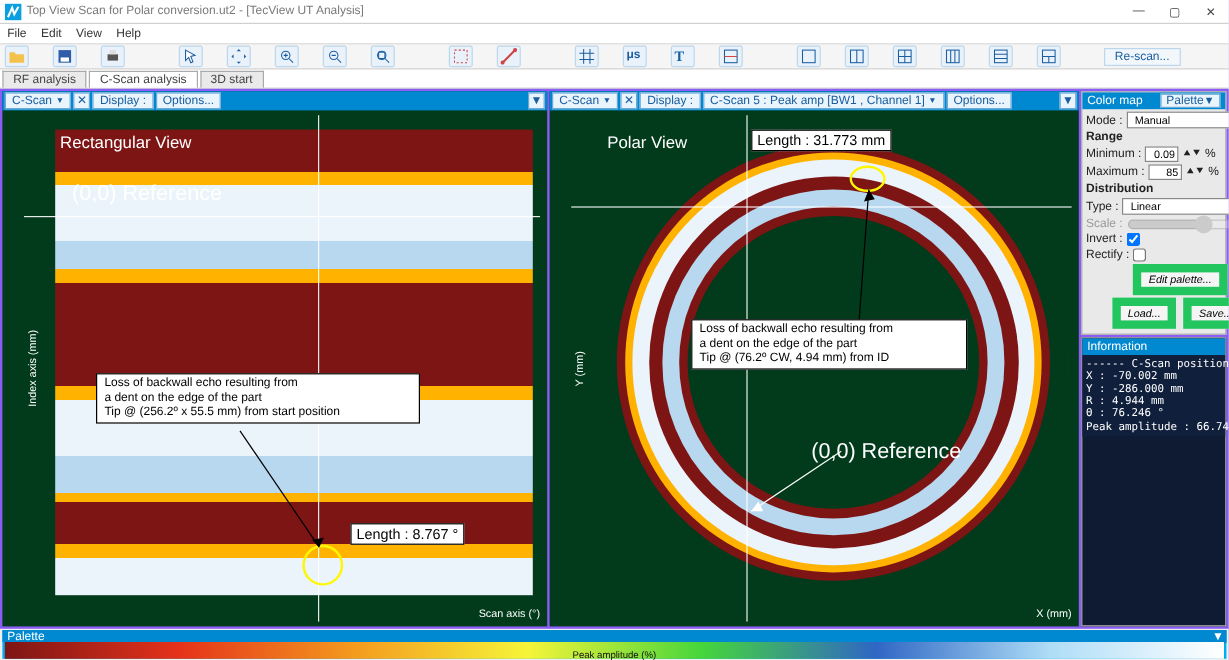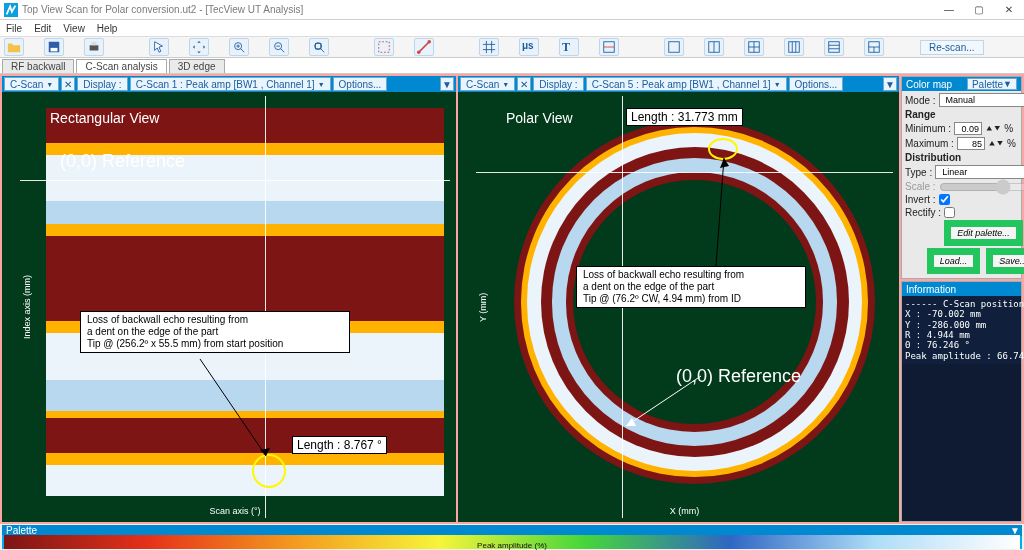--- a/index.html
+++ b/index.html
@@ -24,21 +24,21 @@
 .tool.us { font-weight: bold; font-size: 12px; color: #1a5ea0;}
 .sep { width: 5px; }
 .rescan-btn { border: 1px solid #bcd7eb; background: #f2f7fc; padding: 1px 8px; margin-left: 16px; color: #1a5ea0; }
 
 
 .tab-strip { height: 16px; background: #fff; border-bottom: 1px solid #ccc; display: flex; align-items: flex-end; padding-left: 2px; }
 .tab-strip .tab { padding: 1px 8px; border: 1px solid #aaa; border-bottom: none; background: #eaeaea; margin-right: 2px; color: #444; }
 .tab-strip .tab.active { background: #fff; }
 
 
-.workspace { display: flex; height: 450px; background: #fca5a5; padding: 2px; gap: 2px; }
+.workspace { display: flex; height: 450px; background: #8b5cf6; padding: 2px; gap: 2px; }
 
 .panel { background: #013b1b; position: relative; display: flex; flex-direction: column; }
 .panel.left { width: 454px; }
 .panel.right { width: 441px; }
 .side-col { width: 121px; display: flex; flex-direction: column; gap: 2px; }
 
 
 .view-hdr { height: 16px; background: #0089d1; display: flex; align-items: center; color: #fff; padding: 0 2px; gap: 2px; }
 .view-btn { background: #e9f4fc; color: #1a5ea0; border: 1px solid #6aa8d8; padding: 0 5px; height: 14px; display:flex; align-items:center; }
 .view-btn .caret { margin-left: 3px; font-size: 7px;}
@@ -52,21 +52,21 @@
 .rect-img { position:absolute; left:26px; top:12px; right:6px; bottom:22px;
   background:
     linear-gradient(#7d1515 0 9%, #ffb300 9% 12%, #ecf4fb 12% 24%, #b8d8ef 24% 30%, #ffb300 30% 33%, #7d1515 33% 42%, #7d1515 42% 55%, #ffb300 55% 58%, #ecf4fb 58% 70%, #b8d8ef 70% 78%, #ffb300 78% 80%, #7d1515 80% 89%, #ffb300 89% 92%, #ecf4fb 92% 100%);
 }
 
 
 .polar-wrap { position:absolute; left:26px; top:12px; right:6px; bottom:22px; display:flex; align-items:center; justify-content:center; }
 .ring { border-radius: 50%; position:absolute; }
 
 
-.axis-x { position: absolute; left: 0; right: 0; bottom: 2px; text-align: center; color: #fff; font-size: 9px;}
+.axis-x { position: absolute; left: 0; right: 0; bottom: 2px; text-align: right; color: #fff; font-size: 9px;}
 .axis-y { position: absolute; left: 2px; top: 0; bottom: 0; writing-mode: vertical-rl; transform: rotate(180deg); text-align: center; color:#fff; font-size: 9px;}
 
 
 .note { position: absolute; background: #fff; border: 1px solid #000; padding: 2px 6px; font-size: 11px; line-height: 1.2; color:#000; }
 .overlay-label { position:absolute; color:#fff; font-size: 14px; font-weight: normal;}
 .measure { position:absolute; background:#fff; border:1px solid #000; padding:1px 4px; font-size:12px; color:#000;}
 .ref-label { position:absolute; color:#fff; font-size:18px; }
 
 .defect-circle { position:absolute; border: 2px solid #fff700; border-radius: 50%; }
 
@@ -233,40 +233,36 @@
   <div class="tool box">
       <svg viewBox="0 0 16 16">
         <rect x="2" y="2" width="12" height="12" fill="none" stroke="#1a5ea0"></rect>
         <path d="M2 8h12M8 8v6" stroke="#1a5ea0"></path>
       </svg>
     </div>
   <button class="rescan-btn">Re-scan...</button>
 </div>
 
 <div class="tab-strip">
-  <div class="tab">RF backwall</div>
+  <div class="tab">RF analysis</div>
   <div class="tab active">C-Scan analysis</div>
-  <div class="tab">3D edge</div>
+  <div class="tab">3D start</div>
 </div>
 
 <div class="workspace">
 
   <div class="panel left">
     <div class="view-hdr">
       <div class="view-btn">
           <span>C-Scan</span>
           <span class="caret">▼</span>
         </div>
       <div class="view-close">✕</div>
       <div class="view-btn">
           <span>Display :</span>
-        </div>
-      <div class="view-btn">
-          <span>C-Scan 1 : Peak amp [BW1 , Channel 1]</span>
-          <span class="caret">▼</span>
         </div>
       <div class="view-btn">
           <span>Options...</span>
         </div>
       <div class="view-hdr-fill"></div>
       <div class="view-close">▼</div>
     </div>
     <div class="plot-area">
       <div class="rect-img"></div>
       <div class="cross-v" style="left:57%;"></div>

